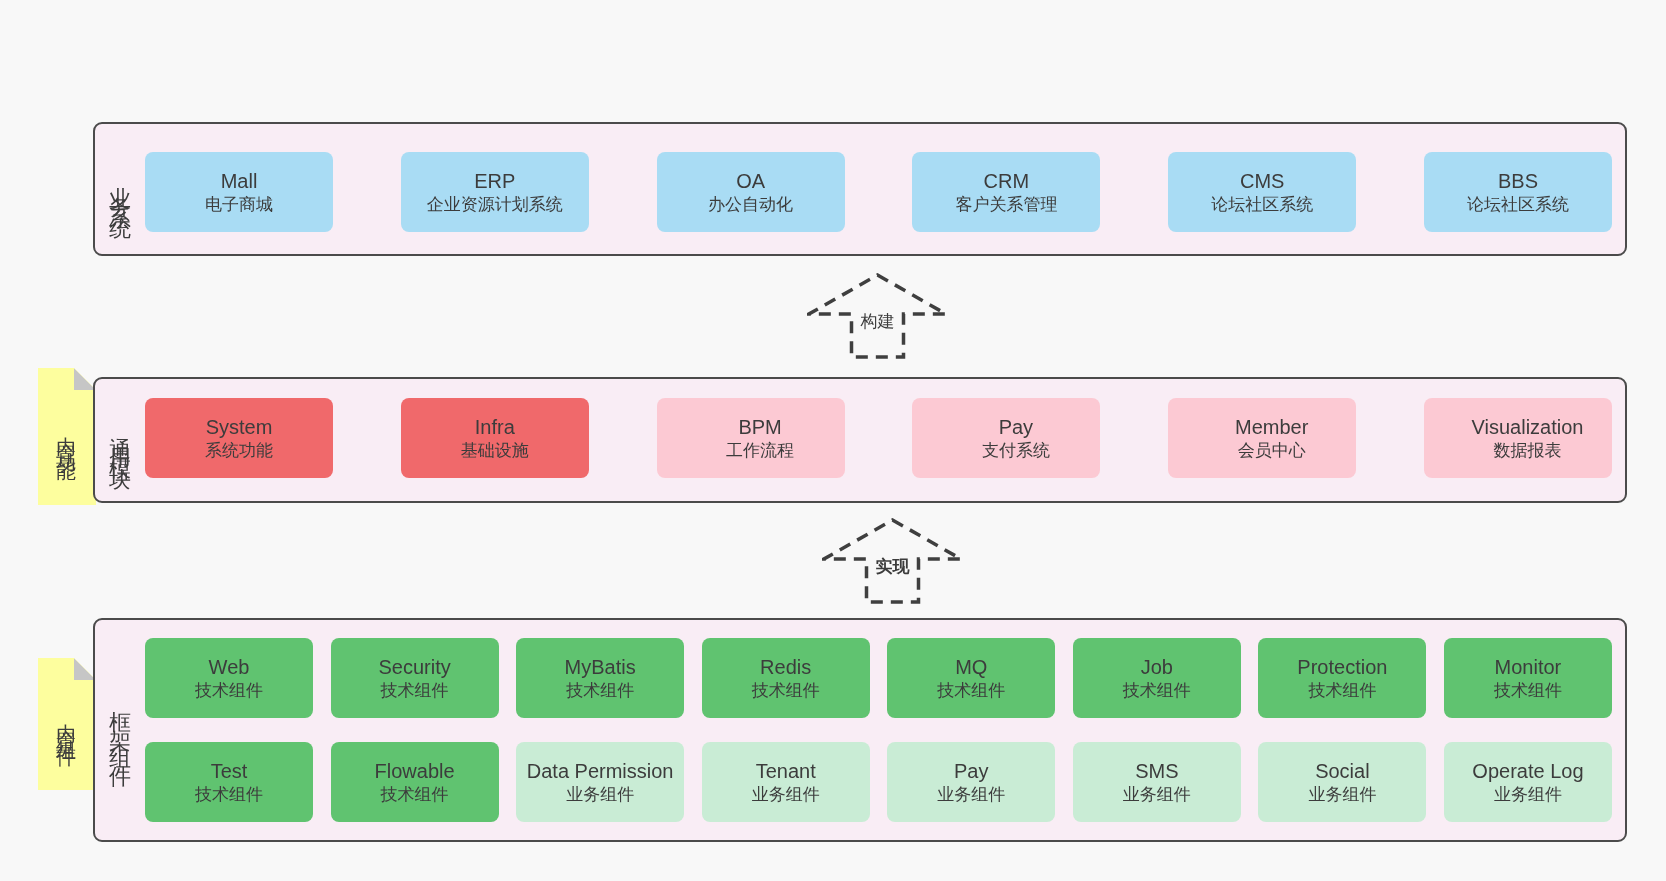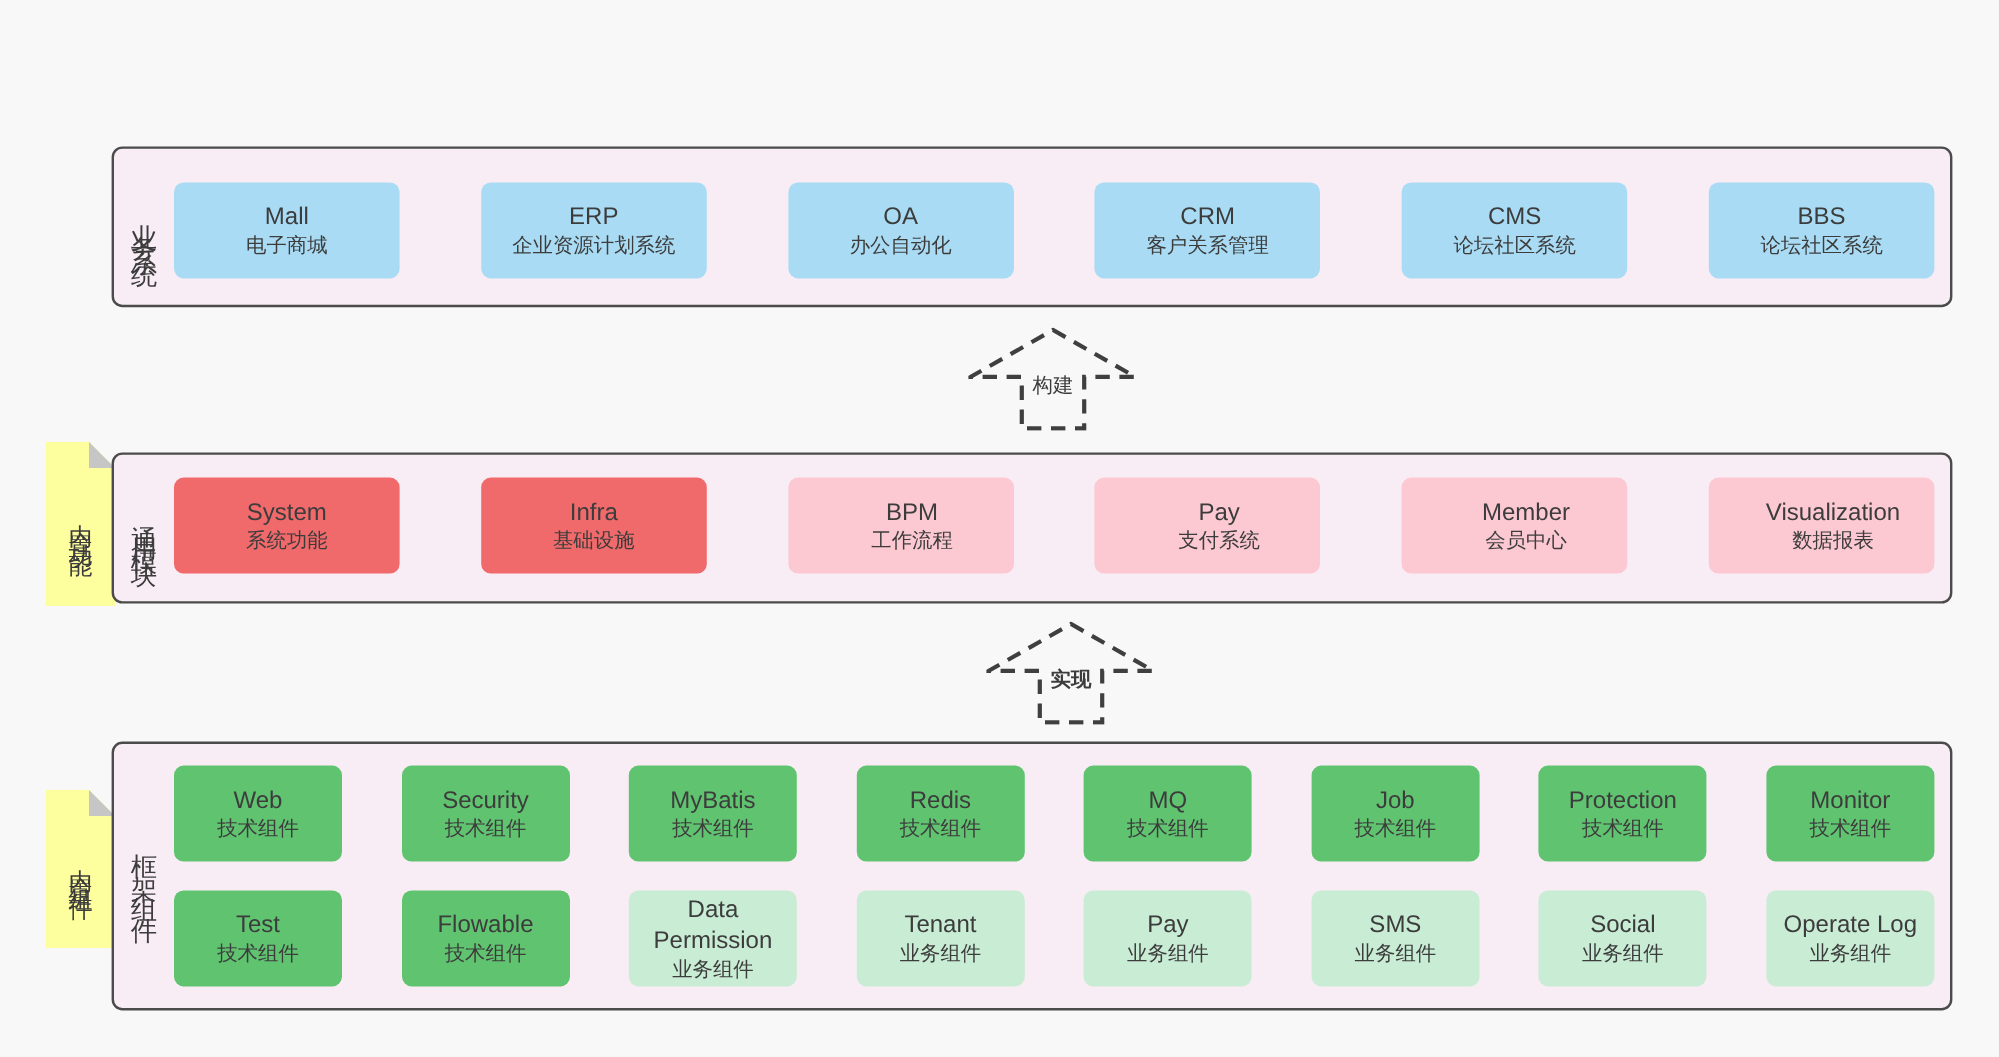--- a/index.html
+++ b/index.html
@@ -32,21 +32,21 @@
   .band-business .box-row{top:28px;}
   .band-modules .box-row{top:19px;gap:40px;}
   .band-components .row-0{top:18px;}
   .band-components .row-1{top:122px;}
   .box{
     border-radius:8px;display:flex;flex-direction:column;
     align-items:center;justify-content:center;text-align:center;
     line-height:1.3;padding:2px 4px;box-sizing:border-box;
   }
   .row-wide .box{width:188px;}
-  .row-narrow .box{width:140px;}
+  .row-narrow .box{width:168px;}
   .box .en{font-size:20px;}
   .box .cn{font-size:17px;}
   .box.blue{background:var(--blue,#a9dcf4);}
   .box.red{background:var(--red,#f0696b);}
   .box.pink{background:var(--pink,#fcc9d3);padding-left:23px;}
   .box.green{background:var(--green,#60c370);}
   .box.light-green{background:var(--lightGreen,#c9ecd5);}
   
   .sticky{
     position:absolute;left:38px;width:58px;z-index:1;

